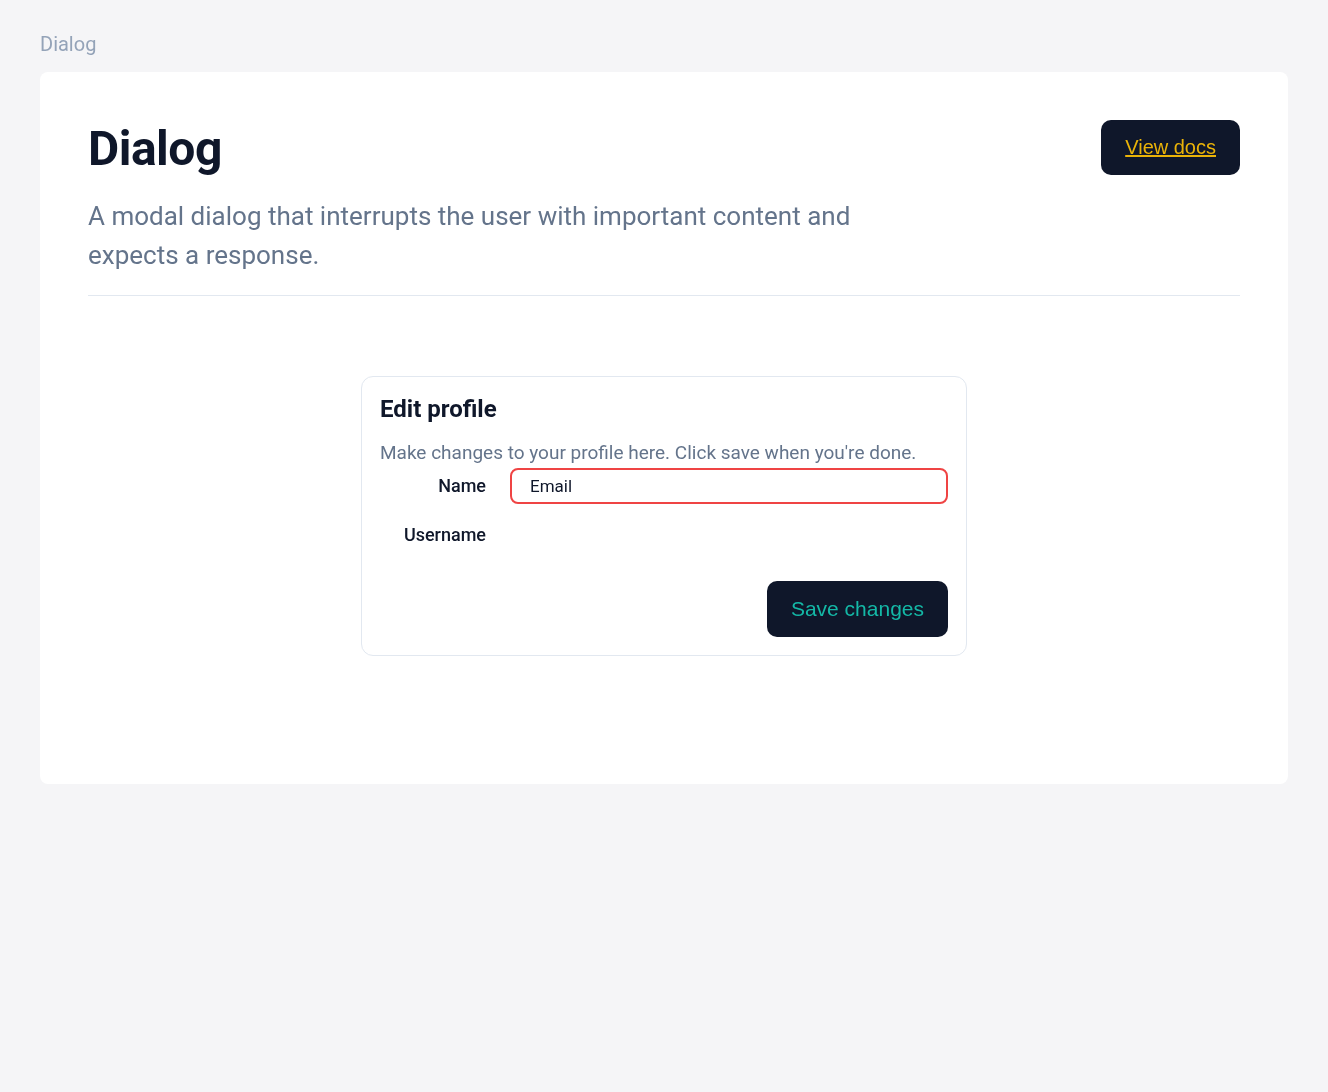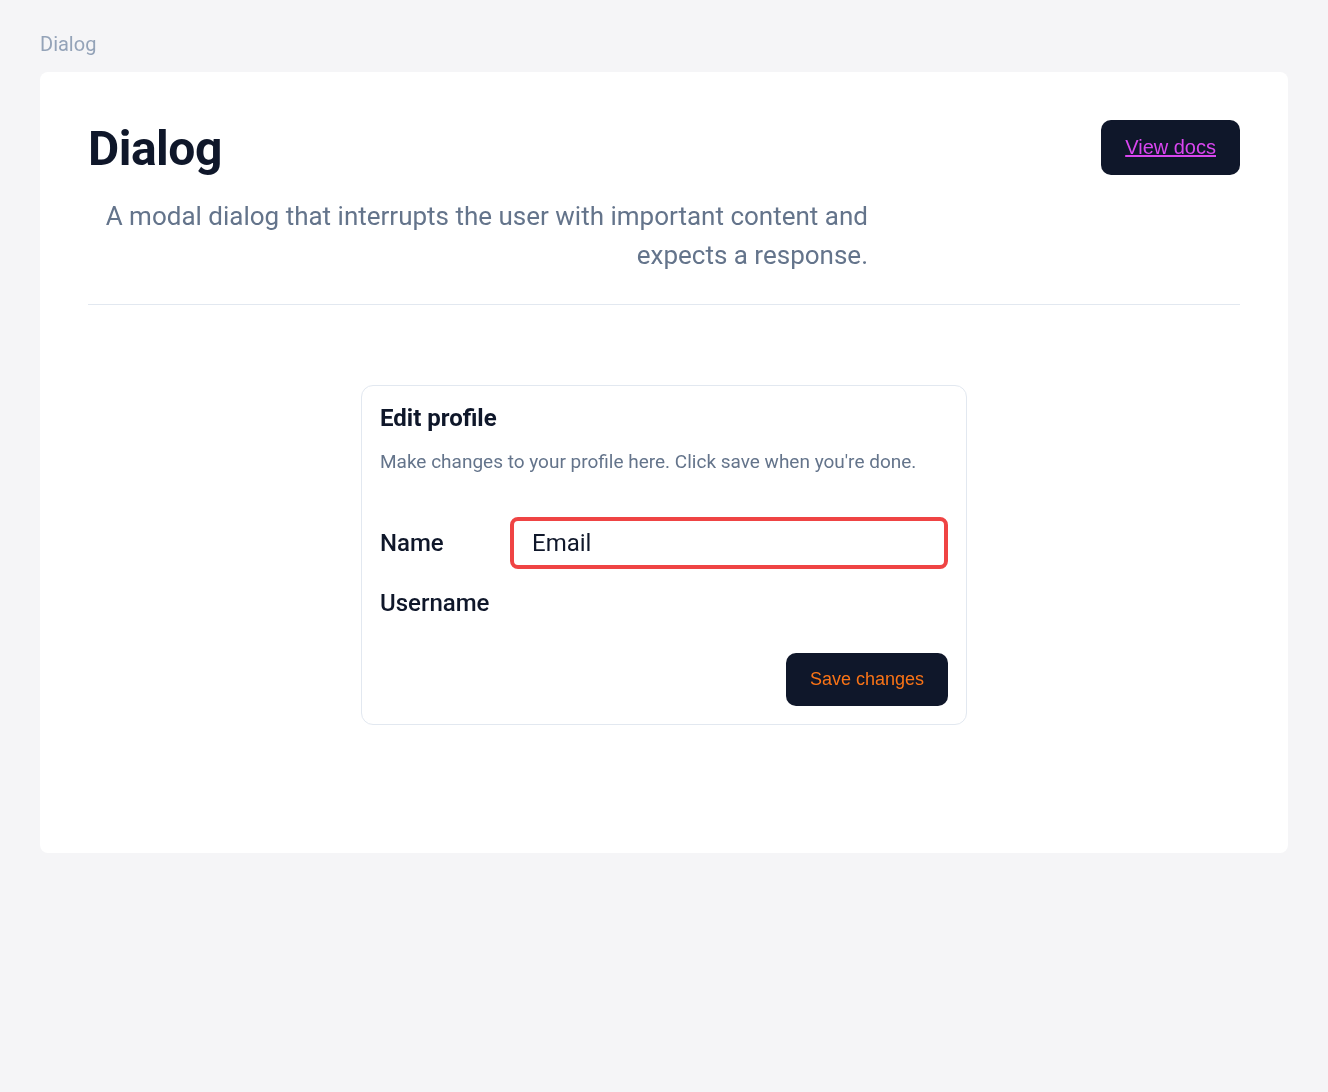--- a/index.html
+++ b/index.html
@@ -34,36 +34,35 @@
       margin-bottom: 20px;
     }
     .page-title {
       font-size: 48px;
       font-weight: 700;
       color: #0f172a;
       letter-spacing: -0.5px;
     }
     .view-docs-btn {
       background: #0f172a;
-      color: #d946ef;
+      color: #eab308;
       border: none;
       padding: 16px 24px;
       border-radius: 10px;
       font-size: 20px;
       font-weight: 500;
       text-decoration: underline;
       cursor: pointer;
     }
     .page-description {
       font-size: 26px;
       color: #64748b;
       line-height: 1.5;
       max-width: 780px;
-      margin-bottom: 29px;
-      text-align: right;
+      margin-bottom: 20px;
     }
     .divider {
       border: none;
       border-top: 1px solid #e2e8f0;
       margin-bottom: 80px;
     }
     .example-area {
       display: flex;
       justify-content: center;
       padding-bottom: 80px;
@@ -77,59 +76,59 @@
     .dialog-title {
       font-size: 24px;
       font-weight: 700;
       color: #0f172a;
       margin-bottom: 16px;
     }
     .dialog-description {
       font-size: 19px;
       color: #64748b;
       line-height: 1.5;
-      margin-bottom: 40px;
     }
     .form-row {
       display: flex;
       align-items: center;
       margin-bottom: 20px;
     }
     .form-label {
       width: 130px;
-      font-size: 24px;
+      text-align: right;
+      font-size: 18px;
       font-weight: 500;
       color: #0f172a;
       padding-right: 24px;
     }
     .form-input {
       flex: 1;
-      height: 52px;
-      border: 4px solid #ef4444;
+      height: 36px;
+      border: 2px solid #ef4444;
       border-radius: 8px;
       padding: 0 18px;
-      font-size: 24px;
+      font-size: 17px;
       color: #0f172a;
       font-family: inherit;
     }
     .form-input::placeholder {
       color: #0f172a;
     }
     .dialog-footer {
       display: flex;
       justify-content: flex-end;
       margin-top: 36px;
     }
     .save-btn {
       background: #0f172a;
-      color: #f97316;
+      color: #14b8a6;
       border: none;
       padding: 16px 24px;
       border-radius: 10px;
-      font-size: 18px;
+      font-size: 21px;
       font-weight: 500;
       cursor: pointer;
     }
   </style>
 </head>
 <body>
 
 <div class="breadcrumb">Dialog</div>
 
 <div class="card">

